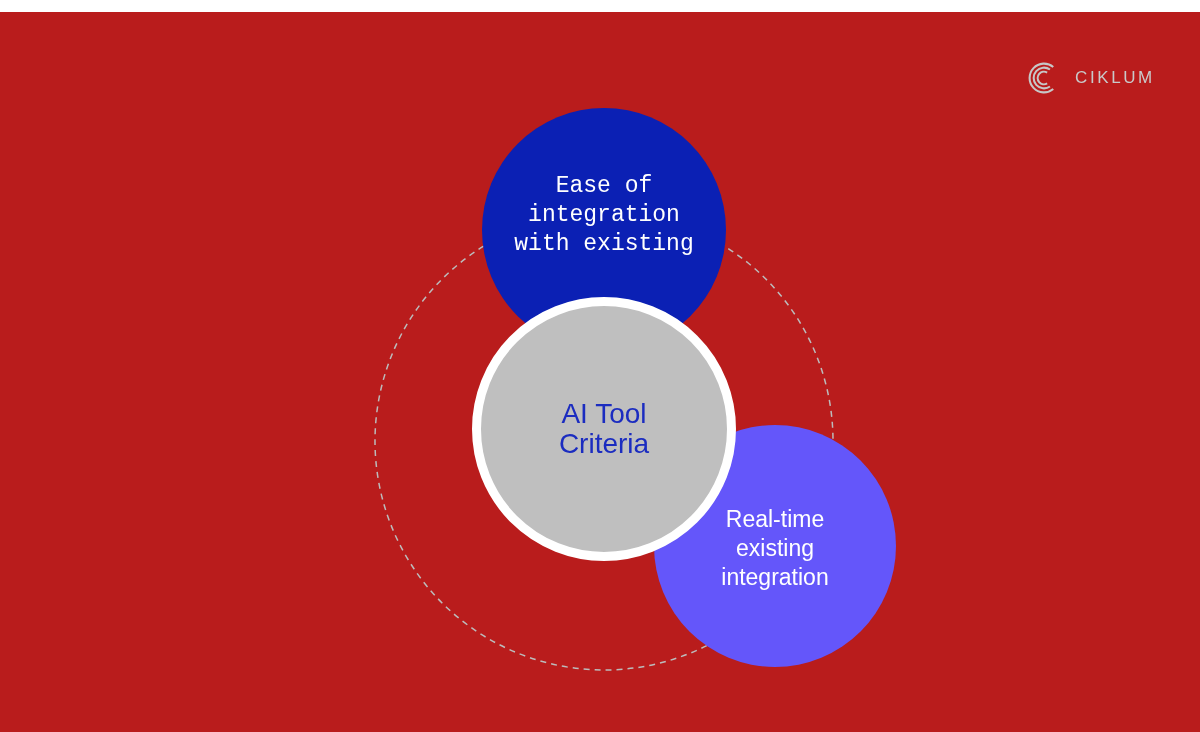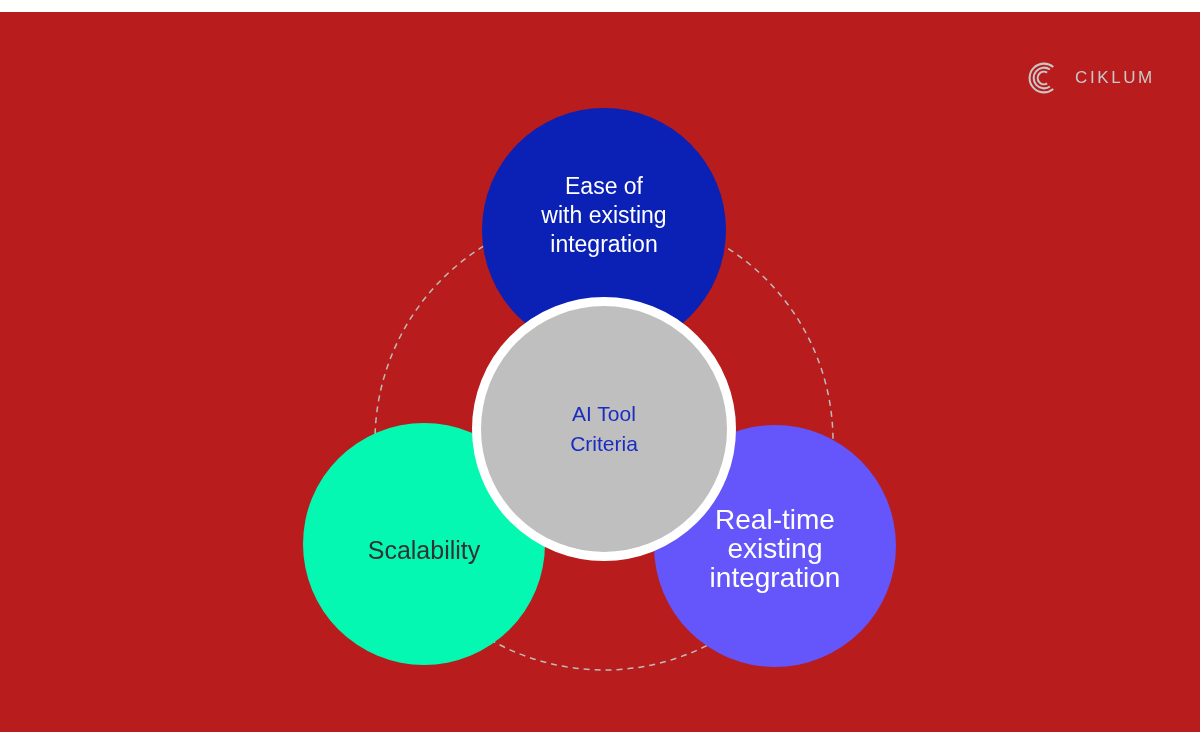--- a/index.html
+++ b/index.html
@@ -51,54 +51,49 @@
     left: 472px; top: 285px;
     width: 264px; height: 264px;
     border: 9px solid #ffffff;
     box-sizing: border-box;
     z-index: 3;
   }
 
   .label { font-weight: 400; }
   .circle-top .label    { font-size: 23px; line-height: 29px; transform: translateY(-15px); }
   .circle-left .label   { font-size: 25px; line-height: 30px; transform: translateY(6px); }
-  .circle-right .label  { font-size: 28px; line-height: 29px; transform: translateY(2px); }
-  .circle-center .label { font-size: 21px; line-height: 30px; }
+  .circle-right .label  { font-size: 23px; line-height: 29px; transform: translateY(2px); }
+  .circle-center .label { font-size: 28px; line-height: 30px; }
 </style>
 </head>
 <body>
 
 <div class="canvas" style="background: #b91c1c; margin-top: 12px;">
 
   <div class="logo">
     <svg width="36" height="36" viewBox="0 0 40 40" fill="none">
       <path d="M 30.28 7.74 A 16 16 0 1 0 30.28 32.26" stroke-width="2.3" fill="none" stroke="#c7c7c7"></path>
       <path d="M 26.60 10.58 A 11.5 11.5 0 1 0 26.60 29.42" stroke-width="2.3" fill="none" stroke="#c7c7c7"></path>
       <path d="M 23.50 13.94 A 7 7 0 1 0 23.50 26.06" stroke-width="2.3" fill="none" stroke="#c7c7c7"></path>
     </svg>
     <span class="logo-text" style="color: rgb(201, 201, 201);">CIKLUM</span>
   </div>
 
   <svg class="ring-svg" width="1200" height="732">
     <circle cx="604" cy="429" r="229" fill="none" stroke-width="1.5" stroke-dasharray="6 5" stroke="#bcbcbc"></circle>
   </svg>
 
   <div class="circle circle-top" style="background: rgb(11, 32, 180);">
-    <div class="label" style="color: rgb(255, 255, 255);">
+    <div class="label" style="color: rgb(255, 255, 255); font-family: Liberation Mono, monospace;">
       <div>Ease of</div>
+      <div>integration</div>
       <div>with existing</div>
-      <div>integration</div>
     </div>
   </div>
 
-  <div class="circle circle-left" style="background: rgb(5, 248, 177);">
-    <div class="label" style="color: rgb(50, 50, 50);">
-      <div>Scalability</div>
-    </div>
-  </div>
 
   <div class="circle circle-right" style="background: rgb(100, 86, 250);">
     <div class="label" style="color: rgb(255, 255, 255);">
       <div>Real-time</div>
       <div>existing</div>
       <div>integration</div>
     </div>
   </div>
 
   <div class="circle circle-center" style="background: rgb(191, 191, 191);">

